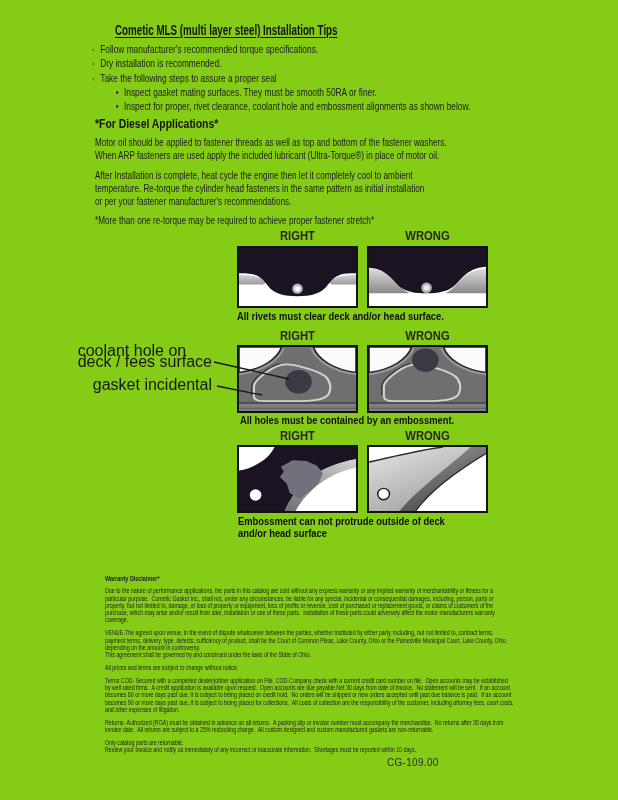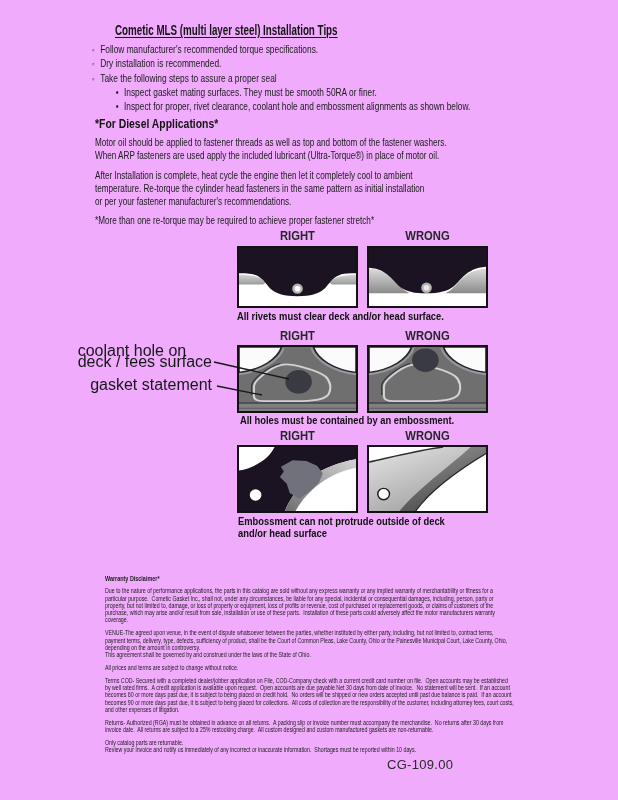--- a/index.html
+++ b/index.html
@@ -1,18 +1,18 @@
 <!DOCTYPE html>
 <html><head>
 <meta charset="utf-8">
 <title>Catalog Page</title>
 <style>
   html,body{margin:0;padding:0;background:#ffffff;}
   .page{
-    position:relative;width:618px;height:800px;background:#f0abfc;overflow:hidden;
+    position:relative;width:618px;height:800px;background:#84cc16;overflow:hidden;
     font-family:"Liberation Sans","DejaVu Sans",sans-serif;color:#1d1d1d;
   }
   .abs{position:absolute;}
   .page-title{
     left:115px;top:22px;font-size:14px;font-weight:bold;white-space:nowrap;
     text-decoration:underline;text-underline-offset:2px;
     transform:scaleX(0.70);transform-origin:left top;color:#141414;
   }
   .tips{
     left:92px;top:43px;font-size:10.2px;line-height:13.4px;
@@ -45,21 +45,21 @@
   .annotation{
     right:406px;text-align:left;font-size:16px;line-height:11px;color:#17171a;white-space:nowrap;
   }
   .leader-overlay{left:0;top:0;width:618px;height:800px;pointer-events:none;z-index:5;}
   .legal{
     left:105px;top:575px;width:512px;font-size:6.6px;line-height:7.3px;color:#222;
     transform:scaleX(0.80);transform-origin:left top;
   }
   .legal-heading{font-size:6.8px;font-weight:bold;margin:0 0 5px 0;}
   .legal p{margin:0 0 5.5px 0;white-space:pre-wrap;}
-  .pagenum{left:387px;top:757px;font-size:13px;color:#2b2b2b;letter-spacing:0.3px;}
+  .pagenum{left:387px;top:757px;font-size:10px;color:#2b2b2b;letter-spacing:0.3px;}
 </style>
 </head>
 <body>
 
 <div class="page">
 
   <div class="abs page-title">Cometic MLS (multi layer steel) Installation Tips</div>
 
   <div class="abs tips">
     <div class="tip-row">
@@ -161,21 +161,21 @@
       <path d="M28,104 L28,84 C28,72 58,44 80,38 C98,33 148,50 162,62 C172,71 174,88 169,99 C164,110 148,114 118,115 L46,115 C34,115 28,112 28,104 Z" fill="none" stroke="#d2d2d2" stroke-width="4"></path>
       <circle cx="106" cy="28" r="25" fill="#3a3a42"></circle>
     </svg>
   </div>
   <div class="abs dcaption" style="left:240px;top:415px;">All holes must be contained by an embossment.</div>
 
   <div class="abs annotation" style="top:345px;">
     <div>coolant hole on</div>
     <div>deck / fees surface</div>
   </div>
-  <div class="abs annotation" style="top:379px;">gasket statement</div>
+  <div class="abs annotation" style="top:379px;">gasket incidental</div>
   <svg class="abs leader-overlay">
     <line x1="214" y1="362" x2="289" y2="379" stroke="#17171a" stroke-width="1.3"></line>
     <line x1="217" y1="386" x2="262" y2="395" stroke="#17171a" stroke-width="1.3"></line>
   </svg>
 
   <div class="abs dlabel" style="left:237px;top:429px;">RIGHT</div>
   <div class="abs dlabel" style="left:367px;top:429px;">WRONG</div>
   <div class="abs dbox h68" style="left:237px;top:445px;">
     <svg viewBox="0 0 240 136" preserveAspectRatio="none">
       <defs>

